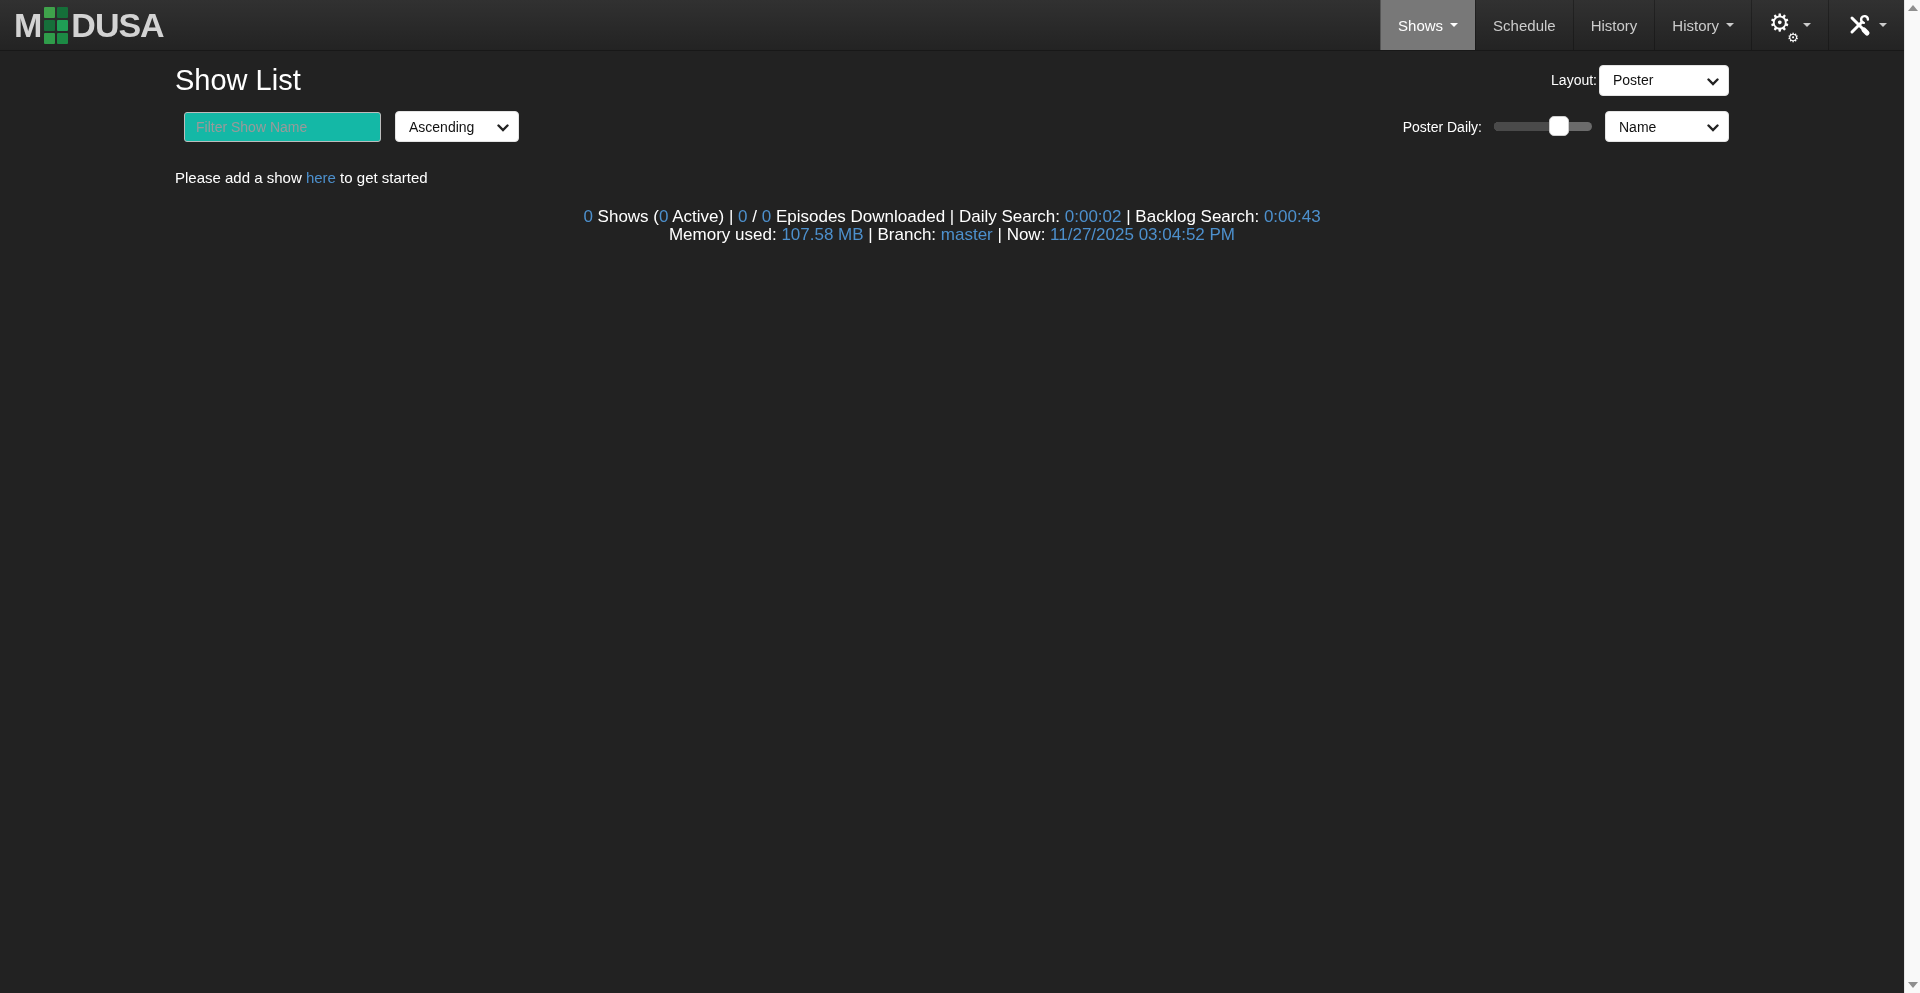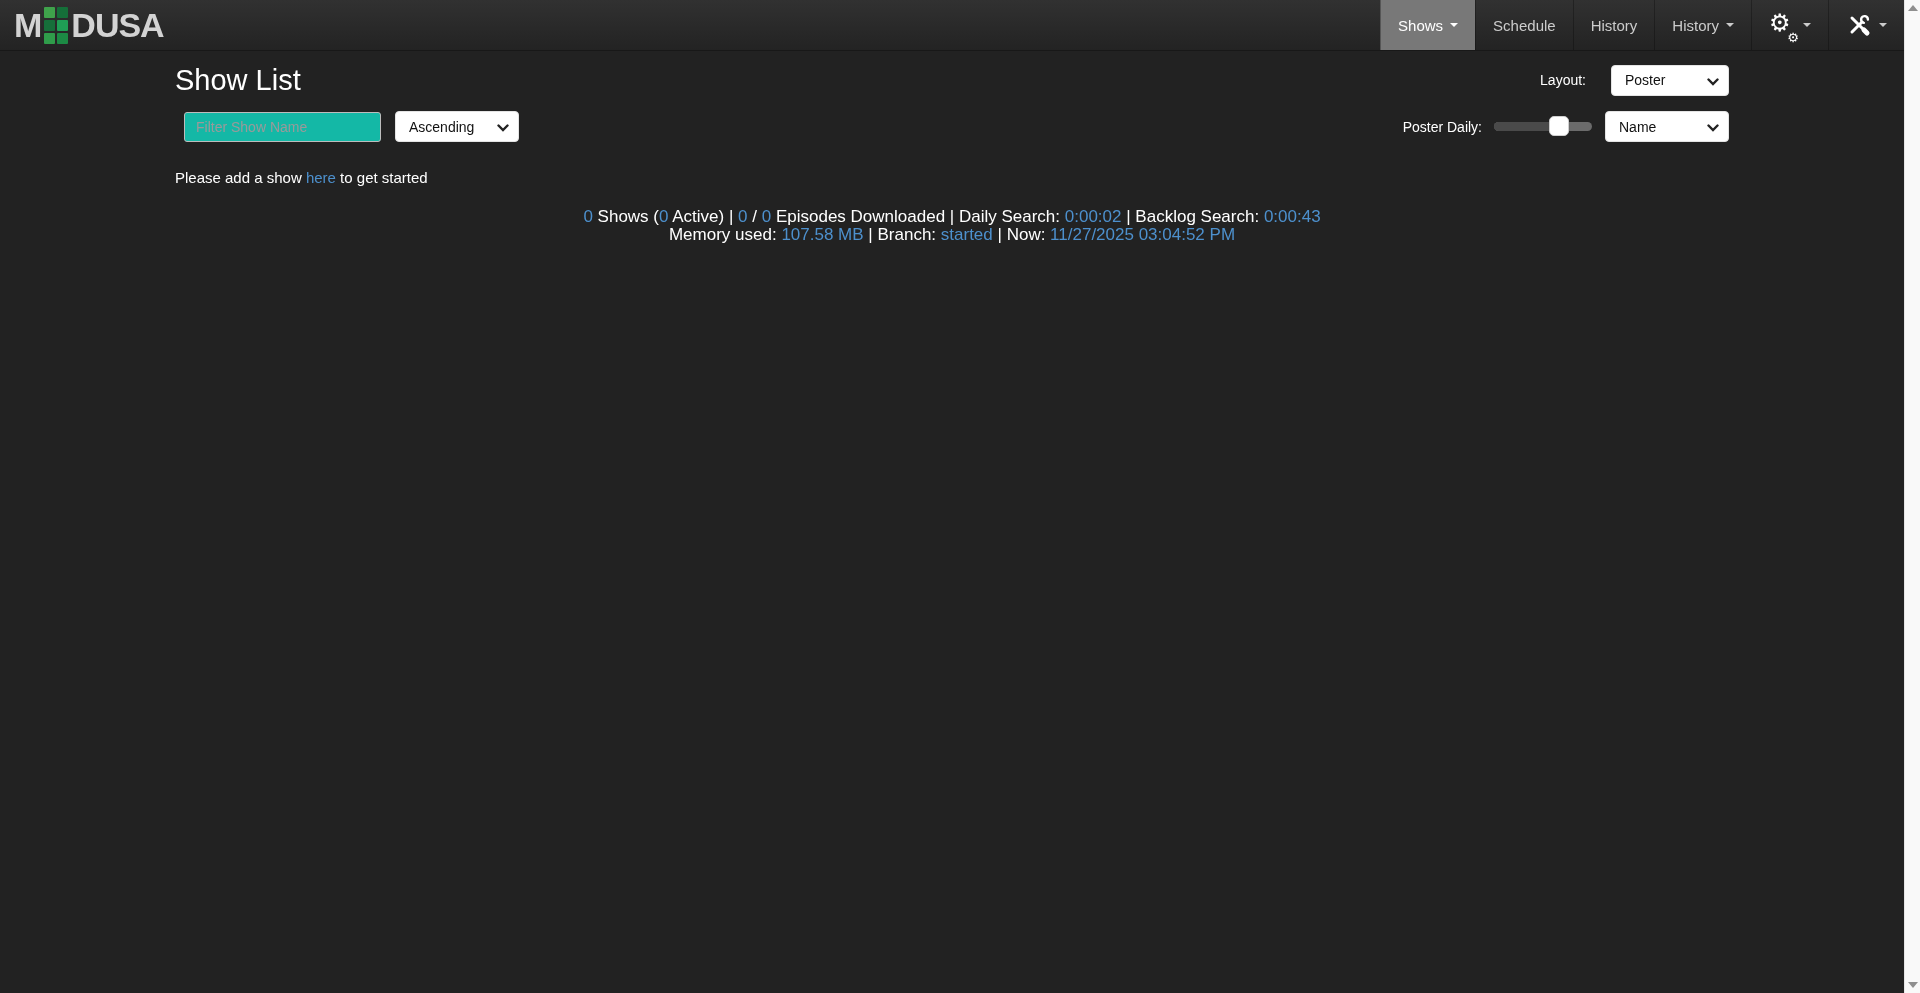--- a/index.html
+++ b/index.html
@@ -29,21 +29,21 @@
   
   main{width:1554px;margin:0 auto;}
   .row1{display:flex;justify-content:space-between;align-items:center;margin-top:13px;gap:16px;}
   h1{margin:0;font-size:29px;font-weight:400;color:#fff;line-height:32px;}
   .ctl-label{color:#fff;font-size:14px;}
   .group{display:flex;align-items:center;}
   .sel{height:31px;background:#fff;border:1px solid #e4e4e4;border-radius:4px;
     box-sizing:border-box;display:flex;align-items:center;position:relative;
     padding:0 28px 0 13px;font-size:14px;color:#111;cursor:pointer;}
   .sel .chev{position:absolute;right:9px;top:12px;}
-  .sel-layout{width:118px;margin-left:25px;}
+  .sel-layout{width:130px;margin-left:2px;}
   .sel-sort{width:124px;margin-left:14px;}
   .sel-name{width:124px;}
   .row2{display:flex;align-items:center;margin-top:15px;}
   .filter-input{width:197px;height:30px;box-sizing:border-box;margin-left:9px;
     background:#14b8a6;border:1px solid #bdbdbd;border-radius:3px;padding:0 11px;
     font-size:14px;font-family:inherit;color:#222;outline:none;}
   .filter-input::placeholder{color:#9a9a9a;}
   .right-group{margin-left:auto;display:flex;align-items:center;}
   .poster-size-label{margin-right:12px;}
   .slider{width:98px;height:9px;background:#6b6b6b;border-radius:5px;position:relative;
@@ -160,21 +160,21 @@
               <polyline points="1.5,1.5 6,6 10.5,1.5" fill="none" stroke="#222" stroke-width="2.4" stroke-linecap="round"></polyline>
             </svg>
         </div>
       </div>
     </div>
 
     <p class="empty"><span>Please add a show </span><a>here</a><span> to get started</span></p>
 
     <div class="stats">
       <div><span class="b">0</span><span> Shows (</span><span class="b">0</span><span> Active) | </span><span class="b">0</span><span> / </span><span class="b">0</span><span> Episodes Downloaded | Daily Search: </span><span class="b">0:00:02</span><span> | Backlog Search: </span><span class="b">0:00:43</span></div>
-      <div><span>Memory used: </span><span class="b">107.58 MB</span><span> | Branch: </span><span class="b">started</span><span> | Now: </span><span class="b">11/27/2025 03:04:52 PM</span></div>
+      <div><span>Memory used: </span><span class="b">107.58 MB</span><span> | Branch: </span><span class="b">master</span><span> | Now: </span><span class="b">11/27/2025 03:04:52 PM</span></div>
     </div>
   </main>
 </div>
 
 <div class="scroll-col">
   <div class="sb-arrow sb-up"></div>
   <div class="sb-arrow sb-down"></div>
 </div>
 
 </body></html>

